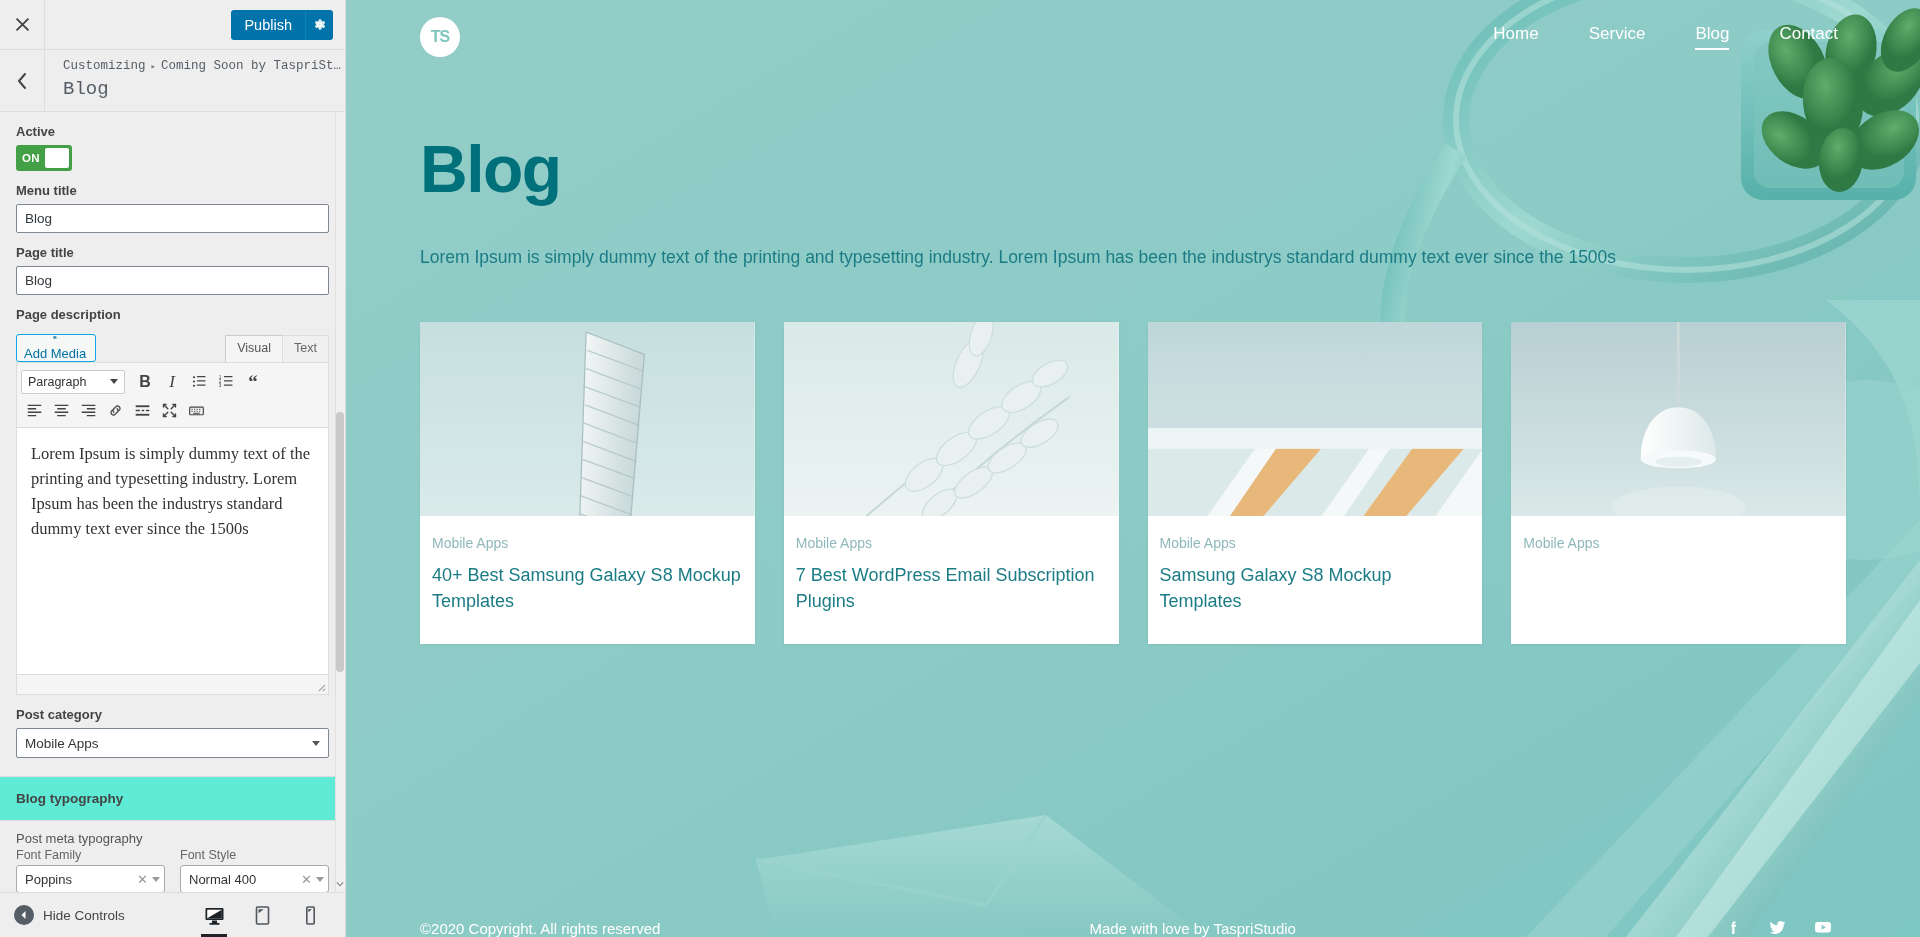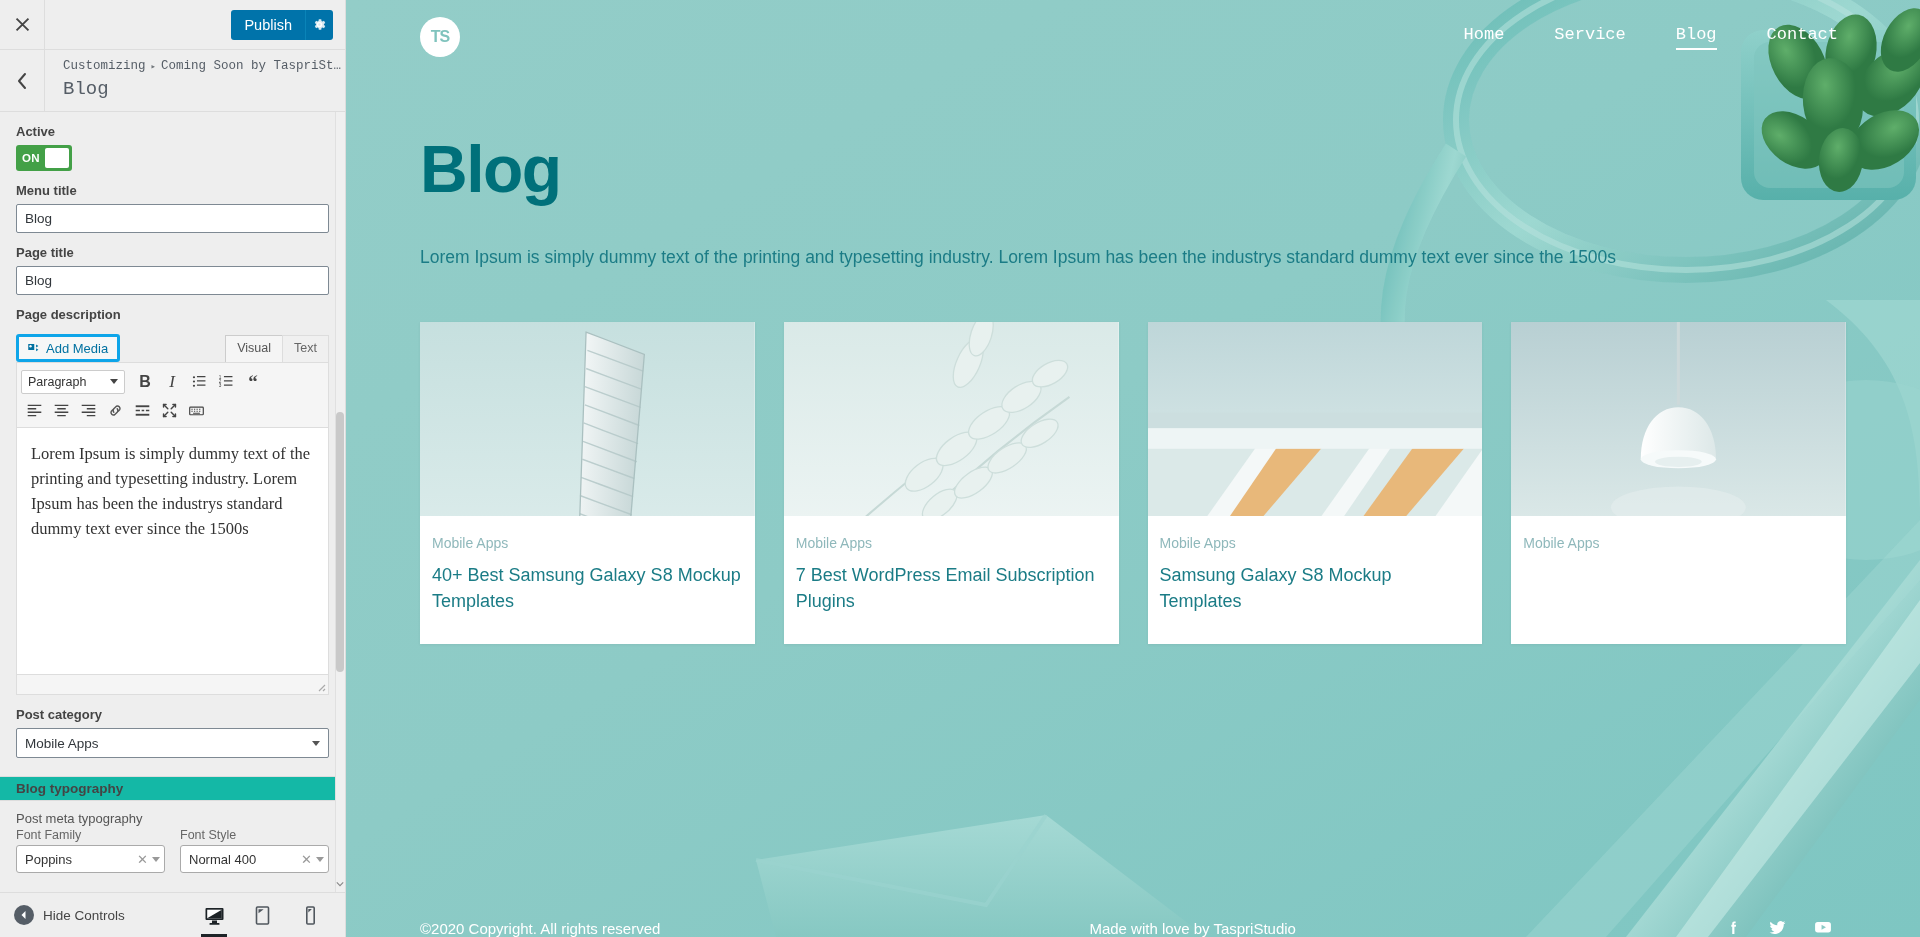--- a/index.html
+++ b/index.html
@@ -93,24 +93,25 @@
   .txt-input {
     width: 100%; height: 29px; border: 1px solid #7e8993; border-radius: 2px;
     background: #fff; font-size: 13.5px; color: #32373c; padding: 0 8px;
     font-family: "Liberation Sans", sans-serif;
   }
 
   
   .editor-wrap { margin-top: 4px; }
   .editor-top { display: flex; align-items: flex-end; height: 34px; position: relative; }
   .add-media {
-    border: 3px solid #0ea5e9; border-radius: 3px; background: #f6f7f7;
+    border: 1px solid #0ea5e9; border-radius: 3px; background: #f6f7f7;
     color: #0071a1; font-size: 13px; height: 28px; padding: 0 9px 0 7px;
     display: inline-flex; align-items: center; gap: 5px; cursor: pointer;
     font-family: "Liberation Sans", sans-serif;
+    flex-direction: column;
   }
   .add-media svg { width: 15px; height: 15px; fill: #0071a1; }
   .ed-tabs { margin-left: auto; display: flex; align-items: flex-end; }
   .ed-tab {
     font-size: 12.5px; color: #666; padding: 5px 11px 6px; cursor: pointer;
     background: #f0f0f0; border: 1px solid #ddd; border-bottom: none;
     margin-left: -1px; line-height: 15px;
   }
   .ed-tab.active { background: #f5f5f5; color: #555; border-color: #ccc; }
 
@@ -159,21 +160,21 @@
     background: #fff; font-size: 13.5px; color: #32373c; padding: 0 26px 0 8px;
     display: flex; align-items: center; position: relative; cursor: pointer;
   }
   .sel-input .caret2 {
     position: absolute; right: 8px; width: 0; height: 0;
     border-left: 4.5px solid transparent; border-right: 4.5px solid transparent;
     border-top: 5.5px solid #555;
   }
 
   .section-head {
-    margin-top: 18px; padding: 4px 16px; background: #14b8a6;
+    margin-top: 18px; padding: 14px 16px; background: #5eead4;
     border-top: 1px solid #ddd; border-bottom: 1px solid #ddd;
     font-size: 13.5px; font-weight: 700; color: #444;
   }
   .subsection-label {
     padding: 10px 16px 2px; font-size: 13px; color: #555; font-weight: 400;
   }
   .font-row { display: flex; gap: 15px; padding: 0 16px; }
   .font-col { flex: 1; min-width: 0; }
   .font-col-label { font-size: 12.5px; color: #666; margin-bottom: 3px; display: block; }
   .font-select {
@@ -235,21 +236,21 @@
   .bg-layer { position: absolute; inset: 0; }
   .site-nav {
     position: relative; z-index: 5; height: 74px;
     display: flex; align-items: center; padding: 0 82px 0 74px;
   }
   .logo {
     width: 40px; height: 40px; border-radius: 50%; background: #fff;
     display: flex; align-items: center; justify-content: center;
   }
   .logo-txt { color: #7fc3bd; font-size: 16px; font-weight: 700; letter-spacing: -1px; }
-  .nav-items { margin-left: auto; display: flex; align-items: center; gap: 50px; font-family: Liberation Mono, monospace; }
+  .nav-items { margin-left: auto; display: flex; align-items: center; gap: 50px; }
   .nav-item {
     color: #fff; font-size: 17px; cursor: pointer; position: relative;
     padding-bottom: 6px;
   }
   .nav-item.active::after {
     content: ''; position: absolute; left: 0; right: 0; bottom: 0;
     height: 2px; background: #fff;
   }
 
   .site-main { position: relative; z-index: 5; padding: 62px 74px 0; }

